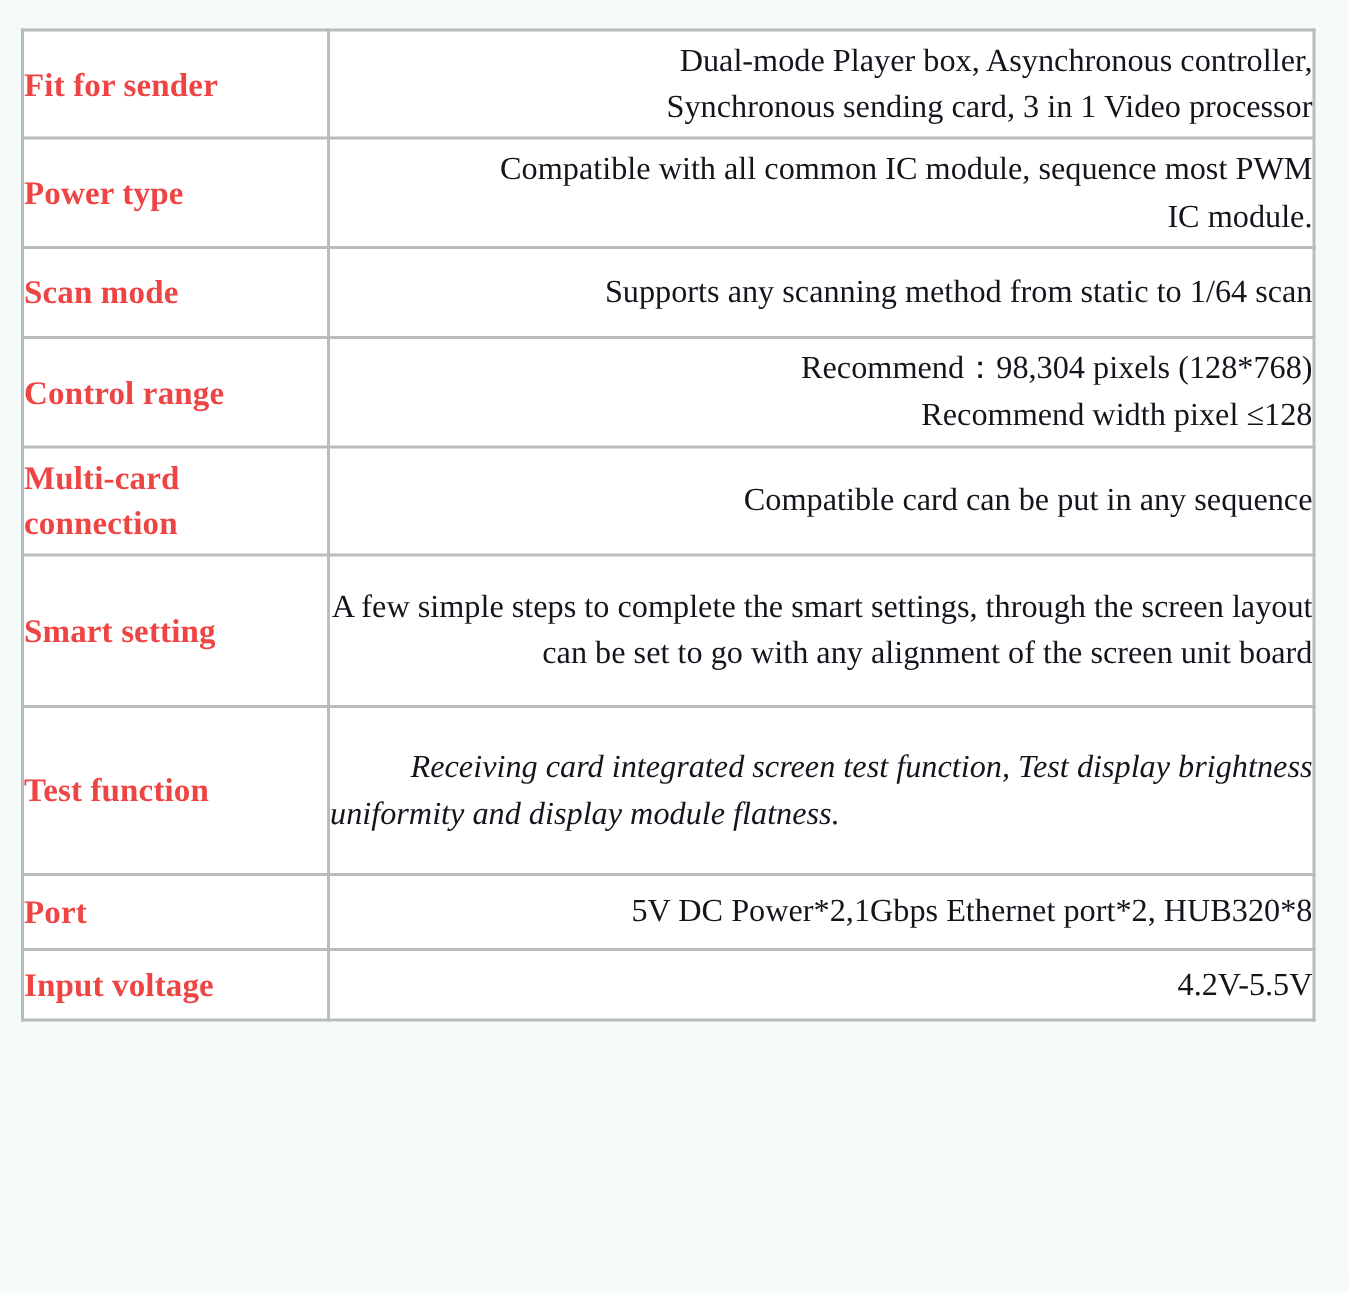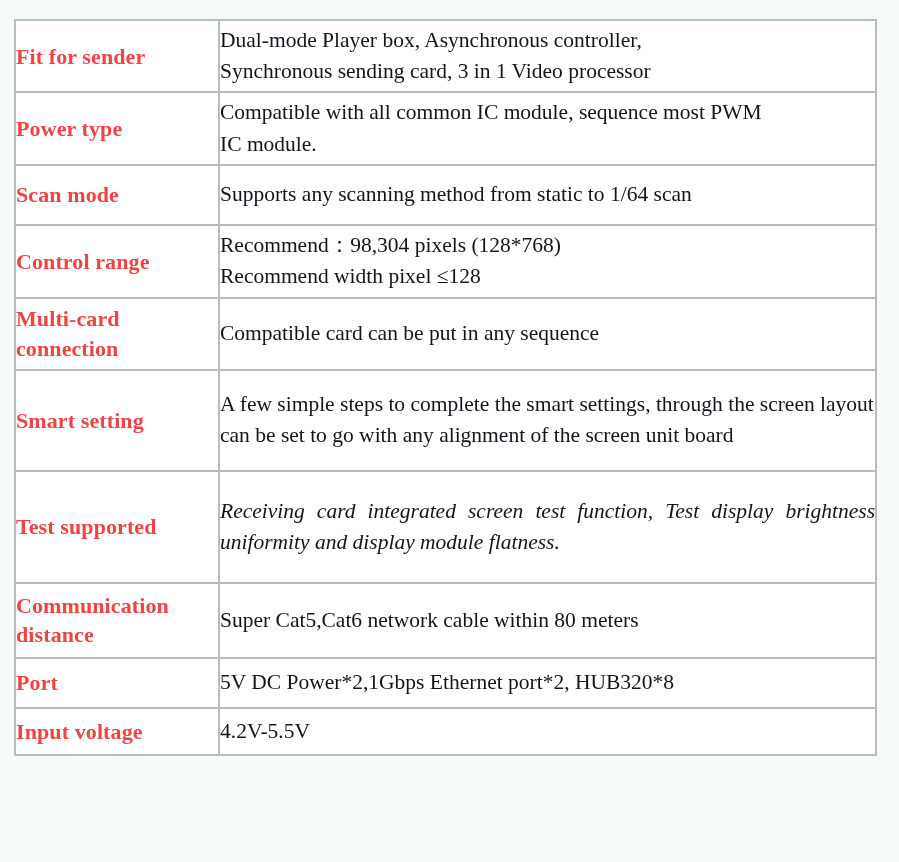--- a/index.html
+++ b/index.html
@@ -54,20 +54,21 @@
     padding-left: 12px;
     padding-right: 11px;
   }
   td.spec-value.justified {
     text-align: justify;
     text-align-last: left;
     font-style: italic;
   }
   .val-line {
     display: block;
+    text-align: right;
   }
   
   tr[data-row="0"] td { height: 60px; }
   tr[data-row="1"] td { height: 60px; }
   tr[data-row="2"] td { height: 50px; }
   tr[data-row="3"] td { height: 60px; }
   tr[data-row="4"] td { height: 63px; }
   tr[data-row="5"] td { height: 62px; }
   tr[data-row="6"] td { height: 33px; }
   tr[data-row="7"] td { height: 91px; }
@@ -115,29 +116,23 @@
             <span class="val-line">Compatible card can be put in any sequence</span>
           </td>
         </tr>
         <tr data-row="7">
           <td class="spec-label">Smart setting</td>
           <td class="spec-value">
             <span class="val-line">A few simple steps to complete the smart settings, through the screen layout can be set to go with any alignment of the screen unit board</span>
           </td>
         </tr>
         <tr data-row="8">
-          <td class="spec-label">Test supported</td>
+          <td class="spec-label">Test function</td>
           <td class="spec-value justified">
             <span class="val-line">Receiving card integrated screen test function, Test display brightness uniformity and display module flatness.</span>
-          </td>
-        </tr>
-        <tr data-row="9">
-          <td class="spec-label">Communication distance</td>
-          <td class="spec-value">
-            <span class="val-line">Super Cat5,Cat6 network cable within 80 meters</span>
           </td>
         </tr>
         <tr data-row="10">
           <td class="spec-label">Port</td>
           <td class="spec-value">
             <span class="val-line">5V DC Power*2,1Gbps Ethernet port*2, HUB320*8</span>
           </td>
         </tr>
         <tr data-row="11">
           <td class="spec-label">Input voltage</td>

